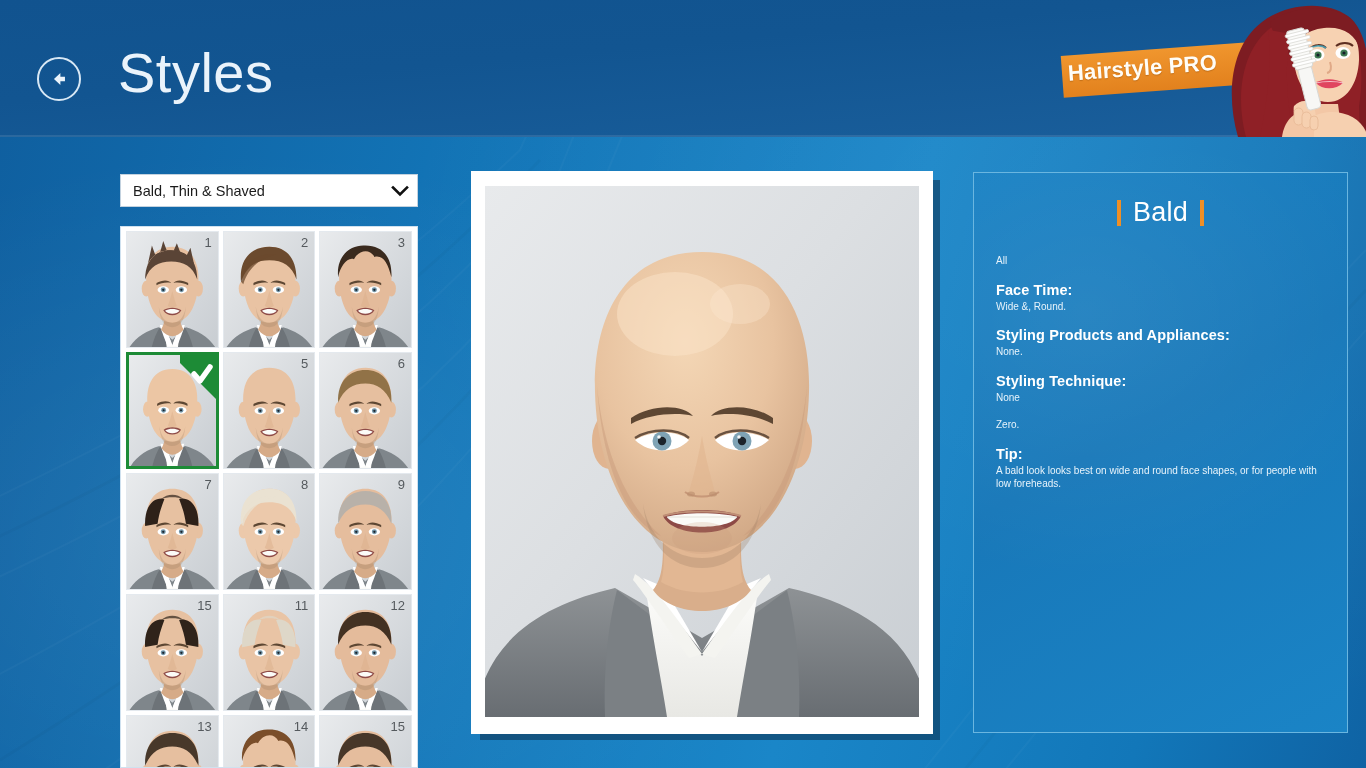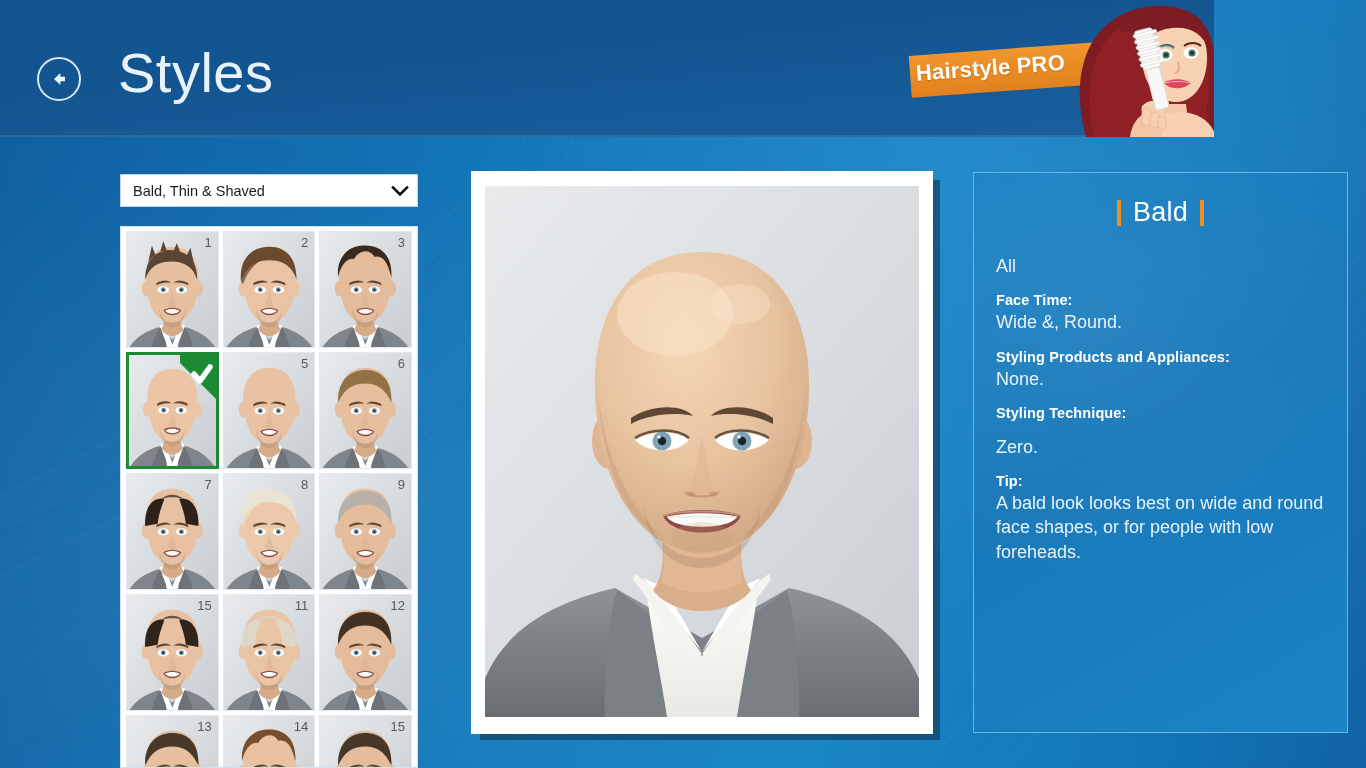--- a/index.html
+++ b/index.html
@@ -24,21 +24,21 @@
       radial-gradient(ellipse 1100px 700px at 85% 30%, rgba(255,255,255,0.06), rgba(255,255,255,0) 70%),
       linear-gradient(105deg, #0f5e9e 0%, #1273b5 30%, #1a86c8 62%, #1277b9 85%, #0f63a4 100%);
   }
   .bg-wave {
     position: absolute; inset: 0;
     opacity: .5;
   }
 
   
   .header {
-    position: absolute; left: 0; top: 0; width: 1214px; height: 137px;
+    position: absolute; left: 0; top: 0; width: 1366px; height: 137px;
     background: linear-gradient(175deg, #11538f 0%, #125591 40%, #1a5f9c 100%);
     overflow: hidden;
   }
   .header::after {
     content: ""; position: absolute; left: 0; right: 0; bottom: 0; height: 2px;
     background: rgba(255,255,255,0.10);
   }
   .back-button {
     position: absolute; left: 37px; top: 57px;
     width: 44px; height: 44px; border-radius: 50%;
@@ -150,21 +150,21 @@
   }
   .info-title .bar {
     display: inline-block; width: 4px; height: 26px; background: #ef8f26;
   }
   .info-row { margin-bottom: 14px; }
   .info-label {
     font-size: 14.5px; font-weight: bold; color: #ffffff;
     margin-bottom: 2px; letter-spacing: .1px;
   }
   .info-value {
-    font-size: 18px; font-weight: normal; color: #e7f3fb;
+    font-size: 10px; font-weight: normal; color: #e7f3fb;
     line-height: 1.35;
   }
 </style>
 </head>
 <body>
 
 <div class="bg-base"></div>
 <svg class="bg-wave" viewBox="0 0 1366 768" preserveAspectRatio="none">
   <g fill="none" stroke="#ffffff" stroke-opacity="0.055" stroke-width="2">
     <path d="M-50 520 C 200 400, 330 330, 520 150 L 600 -30"></path>
@@ -899,20 +899,21 @@
       <div class="info-row">
         <div class="info-label">Face Time:</div>
         <div class="info-value">Wide &amp;, Round.</div>
       </div>
       <div class="info-row">
         <div class="info-label">Styling Products and Appliances:</div>
         <div class="info-value">None.</div>
       </div>
       <div class="info-row">
         <div class="info-label">Styling Technique:</div>
+        <div class="info-value">None</div>
       </div>
       <div class="info-row">
         <div class="info-value">Zero.</div>
       </div>
       <div class="info-row">
         <div class="info-label">Tip:</div>
         <div class="info-value">A bald look looks best on wide and round face shapes, or for people with low foreheads.</div>
       </div>
     </div>
 </div>

